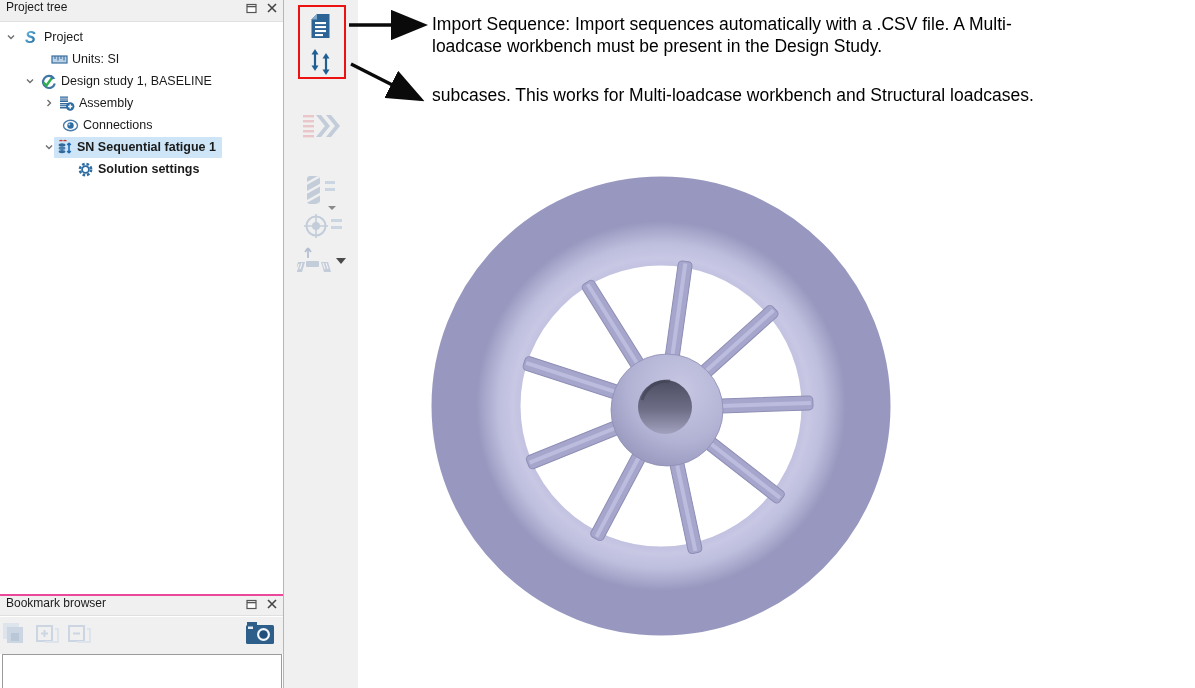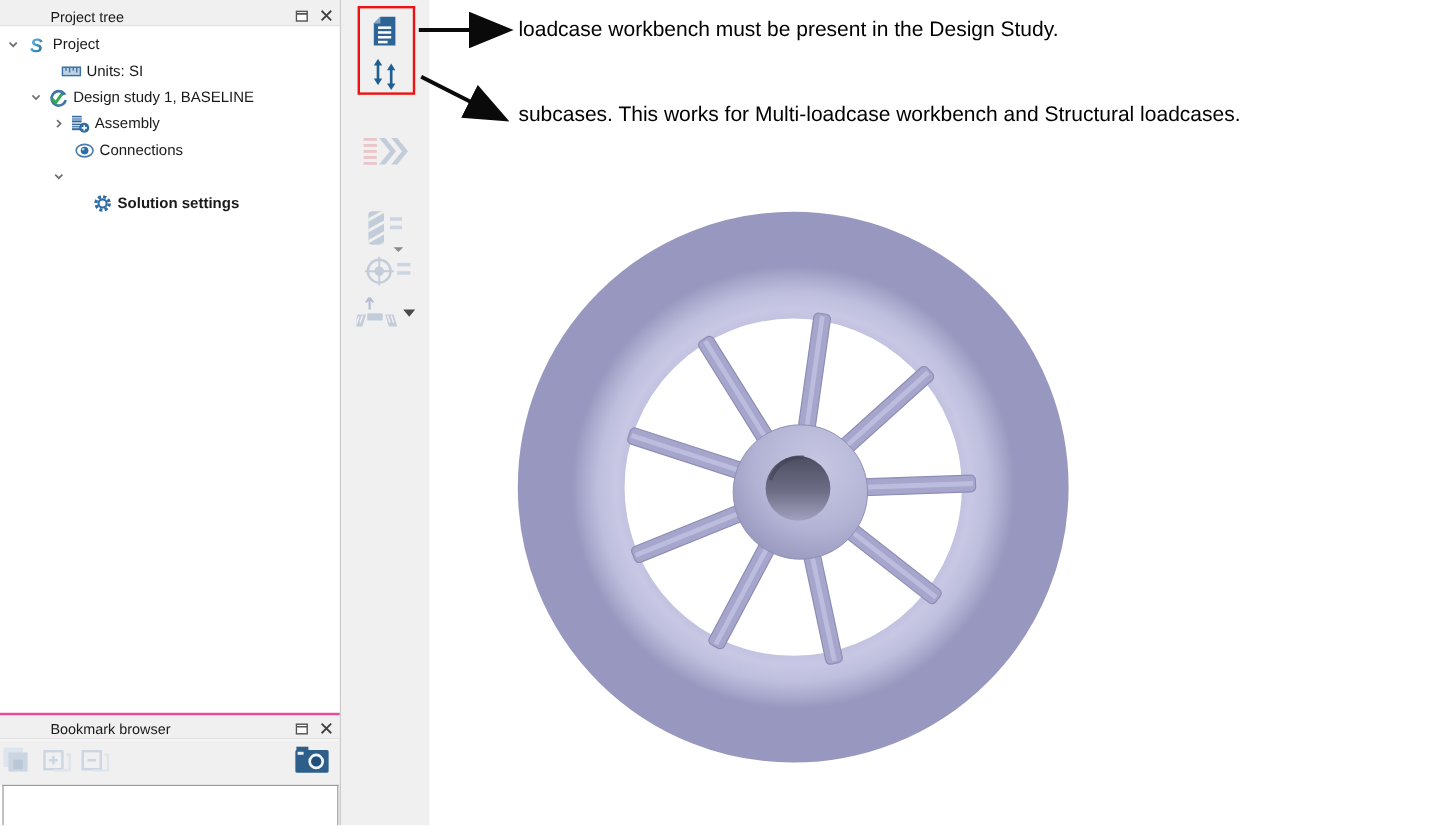--- a/index.html
+++ b/index.html
@@ -1,21 +1,21 @@
 <!DOCTYPE html>
 <html><head>
 <meta charset="utf-8">
 <style>
   * { margin:0; padding:0; box-sizing:border-box; }
   body { background:#fff; font-family:"Liberation Sans", sans-serif; }
   #app { position:relative; width:1195px; height:688px; background:#fff; overflow:hidden; }
 
   
   .left-col { position:absolute; left:0; top:0; width:284px; height:688px; background:#fff; border-right:1px solid #b6b6b6; }
-  .panel-header { position:absolute; left:0; width:283px; height:22px; background:#f0f0f0; border-bottom:1px solid #e0e0e0; display:flex; align-items:flex-end;padding-left:36px; }
+  .panel-header { position:absolute; left:0; width:283px; height:22px; background:#f0f0f0; border-bottom:1px solid #e0e0e0; display:flex; align-items:flex-start; }
   .panel-title { font-size:12px; color:#1a1a1a; margin-left:6px; flex:1; }
   .hdr-btn { width:18px; height:16px; display:flex; align-items:center; justify-content:center; margin-right:2px; }
 
   .tree { position:absolute; left:0; top:22px; width:283px; height:572px; background:#fff; padding-top:4px; }
   .trow { position:relative; height:22px; display:flex; align-items:center; font-size:12.5px; color:#1a1a1a; white-space:nowrap; }
   .trow .chev { width:10px; height:10px; flex:0 0 auto; }
   .trow .ticon { width:17px; height:17px; flex:0 0 auto; }
   .tlabel { margin-left:4px; }
   .bold { font-weight:bold; }
   .focus-outline { position:absolute; left:40px; top:0px; width:176px; height:21px; border:1px dotted #777; pointer-events:none; }
@@ -124,20 +124,30 @@
           <circle cx="7.3" cy="7.4" r="1" fill="#bcd2e6"></circle>
         </svg>
         <span class="tlabel">Connections</span>
       </div>
 
 
       <div class="trow">
         <svg class="chev" style="margin-left:44px;" viewBox="0 0 10 10">
             <path d="M2 3.5 L5 6.5 L8 3.5" fill="none" stroke="#6e6e6e" stroke-width="1.4"></path>
           </svg>
+        <span class="sel-bg">
+          <svg class="ticon" viewBox="0 0 17 17">
+            <path d="M3.5 2 Q5 0.8 6.5 2 M7.5 2 Q9 0.8 10.5 2" stroke="#c0392b" stroke-width="1.2" fill="none"></path>
+            <ellipse cx="6" cy="6" rx="3.4" ry="1.7" fill="#35699c"></ellipse>
+            <ellipse cx="6" cy="9.3" rx="3.4" ry="1.7" fill="#4a7dab"></ellipse>
+            <ellipse cx="6" cy="12.6" rx="3.4" ry="1.7" fill="#35699c"></ellipse>
+            <path d="M13 4 V14 M13 4 L11.3 6 M13 4 L14.7 6 M13 14 L11.3 12 M13 14 L14.7 12" stroke="#1f6cb5" stroke-width="1.6" fill="none"></path>
+          </svg>
+          <span class="tlabel bold">SN Sequential fatigue 1</span>
+        </span>
       </div>
 
       <div class="trow">
         <svg class="ticon" style="margin-left:77px;" viewBox="0 0 17 17">
           <circle cx="8.5" cy="8.5" r="5.6" fill="none" stroke="#2e6da4" stroke-width="2.6" stroke-dasharray="2.6 1.85"></circle>
           <circle cx="8.5" cy="8.5" r="3.4" fill="none" stroke="#2e6da4" stroke-width="1.8"></circle>
         </svg>
         <span class="tlabel bold">Solution settings</span>
       </div>
     </div>
@@ -286,20 +296,21 @@
     <defs>
       <marker id="ah" markerWidth="11" markerHeight="9" refX="9.5" refY="4.5" orient="auto">
         <path d="M0 0 L11 4.5 L0 9 Z" fill="#0a0a0a"></path>
       </marker>
     </defs>
     <line x1="9" y1="25" x2="83" y2="25" stroke="#0a0a0a" stroke-width="3.4" marker-end="url(#ah)"></line>
     <line x1="11" y1="64" x2="80" y2="99" stroke="#0a0a0a" stroke-width="3.4" marker-end="url(#ah)"></line>
   </svg>
 
   <div class="callout co1">
+    <div>Import Sequence: Import sequences automatically with a .CSV file. A Multi-</div>
     <div>loadcase workbench must be present in the Design Study.</div>
   </div>
   <div class="callout co2">
     <div>subcases. This works for Multi-loadcase workbench and Structural loadcases.</div>
   </div>
 
   <svg class="wheel-svg" width="482" height="500" viewBox="0 0 482 500">
     <defs>
       <radialGradient id="tor" cx="0.5" cy="0.5" r="0.5">
         <stop offset="0.58" stop-color="#8e8eb6"></stop>

